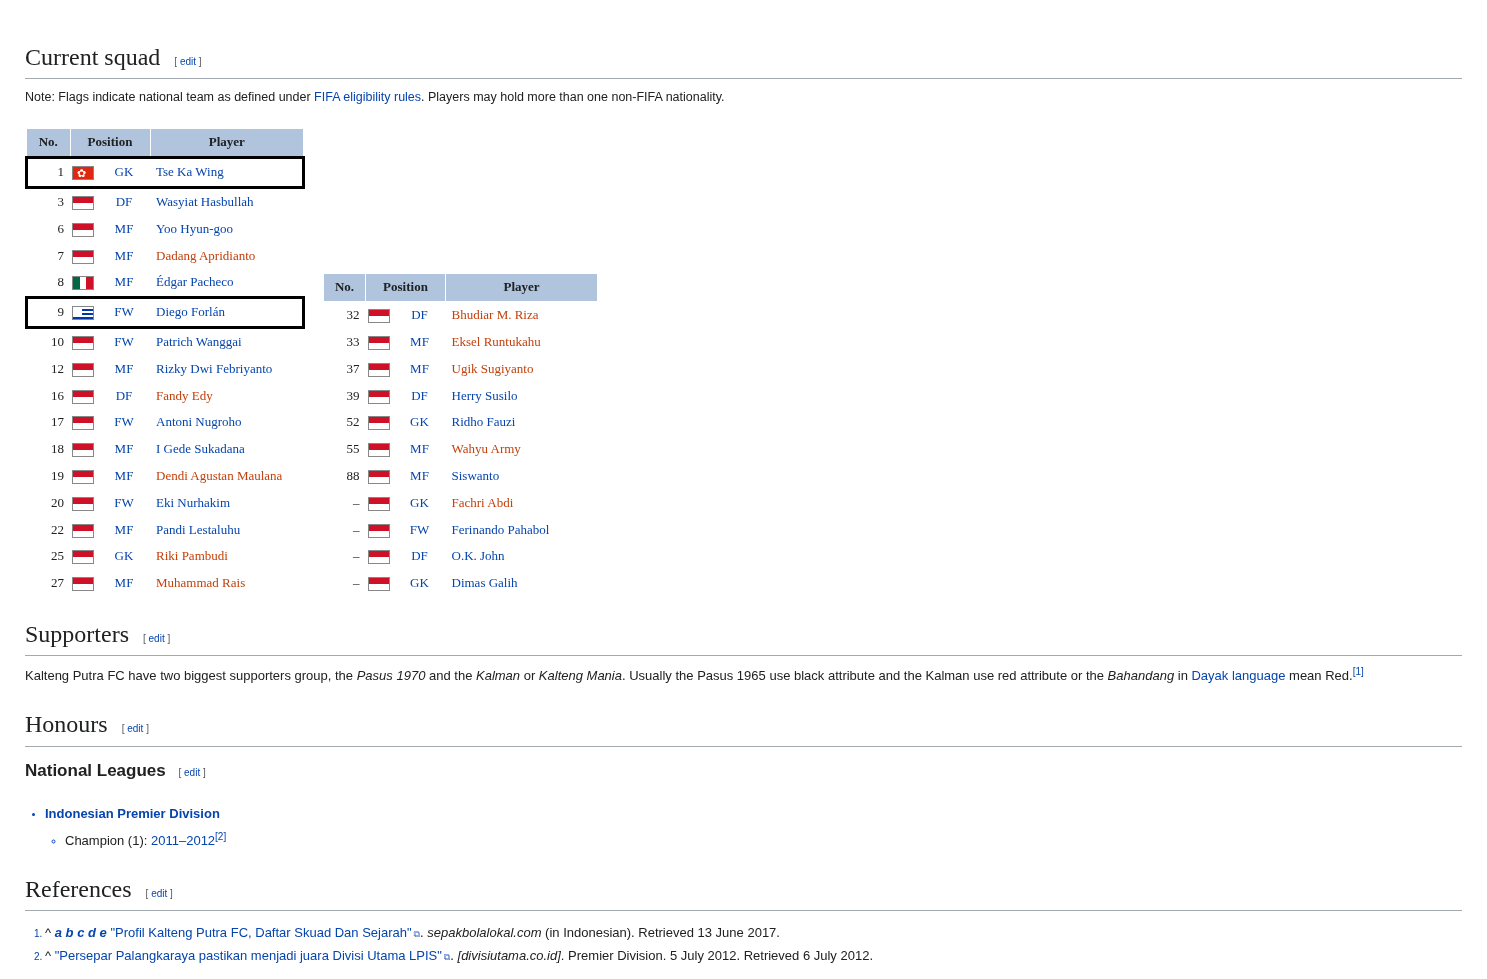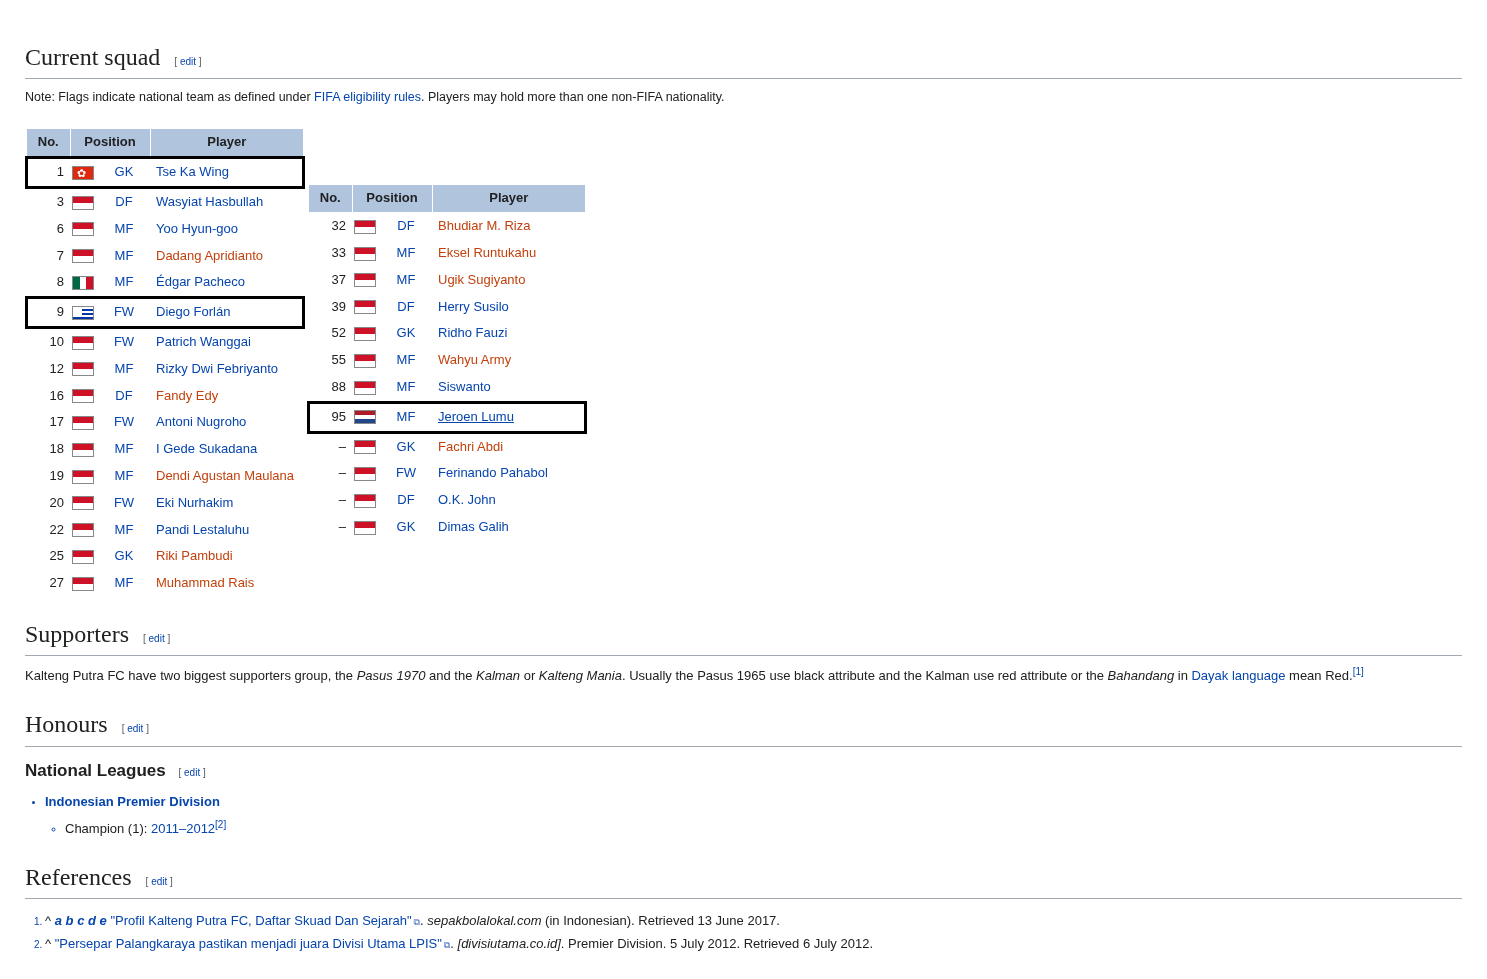--- a/index.html
+++ b/index.html
@@ -1,23 +1,23 @@
 <!DOCTYPE html>
 <html><head>
 <meta charset="utf-8">
 <style>
   body { font-family: sans-serif; font-size: 14px; color: #202122; margin: 0; padding: 20px 25px; line-height: 1.6; background:#fff; }
   h2 { font-family: 'Linux Libertine','Georgia','Times',serif; font-weight: normal; font-size: 24px; border-bottom: 1px solid #a2a9b1; margin: 18px 0 8px 0; padding-bottom: 2px; }
-  h3 { font-size: 17px; font-weight: bold; margin: 10px 0 8px 0; }
+  h3 { font-size: 17px; font-weight: bold; margin: 10px 0 20px 0; }
   .editlink { font-size: 10px; font-family: sans-serif; color:#54595d; margin-left:8px; user-select:none; }
   .editlink a { color: #0645ad; }
   a { color: #0645ad; text-decoration: none; }
   .redlink { color: #c2410c; }
   .note { font-size: 12.5px; margin-bottom: 21px; }
-  .squad-wrap { display: flex; gap: 2px; align-items:center; }
+  .squad-wrap { display: flex; gap: 18px; align-items:flex-end;font-family:Liberation Serif, serif; }
   table.squad { border-collapse: collapse; font-size: 13px; }
   table.squad th { background: #b0c4de; text-align: center; padding: 3px 10px; border:1px solid #fff; font-weight:bold; }
   table.squad td { padding: 3px 6px; vertical-align: middle; }
   table.squad td.no { text-align: right; width:30px; }
   table.squad td.flag { width:24px; text-align:left; padding-left:2px; padding-right:2px;}
   table.squad td.pos { text-align:center; width:40px; }
   table.squad td.player { min-width:140px; }
   .flagbox { display:inline-block; width:22px; height:14px; border:1px solid #888; vertical-align:middle; box-sizing:border-box; position:relative; overflow:hidden; }
   .flag-id { background:#fff; } .flag-id::before{content:"";position:absolute;top:0;left:0;right:0;height:50%;background:#ce1126;}
   .flag-hk { background:#de2910; } .flag-hk::after{content:"✿";position:absolute;top:-2px;left:4px;color:#fff;font-size:11px;}
@@ -198,26 +198,20 @@
           <td class="flag"><span class="flagbox flag-id"></span></td>
           <td class="pos"><a href="#">MF</a></td>
           <td class="player"><a href="#" class="redlink" style="">Wahyu Army</a></td>
         </tr>
         <tr>
           <td class="no">88</td>
           <td class="flag"><span class="flagbox flag-id"></span></td>
           <td class="pos"><a href="#">MF</a></td>
           <td class="player"><a href="#" class="" style="">Siswanto</a></td>
         </tr>
-        <tr class="hl-box">
-          <td class="no">95</td>
-          <td class="flag"><span class="flagbox flag-nl"></span></td>
-          <td class="pos"><a href="#">MF</a></td>
-          <td class="player"><a href="#" class="" style="text-decoration:underline">Jeroen Lumu</a></td>
-        </tr>
         <tr>
           <td class="no">–</td>
           <td class="flag"><span class="flagbox flag-id"></span></td>
           <td class="pos"><a href="#">GK</a></td>
           <td class="player"><a href="#" class="redlink" style="">Fachri Abdi</a></td>
         </tr>
         <tr>
           <td class="no">–</td>
           <td class="flag"><span class="flagbox flag-id"></span></td>
           <td class="pos"><a href="#">FW</a></td>

